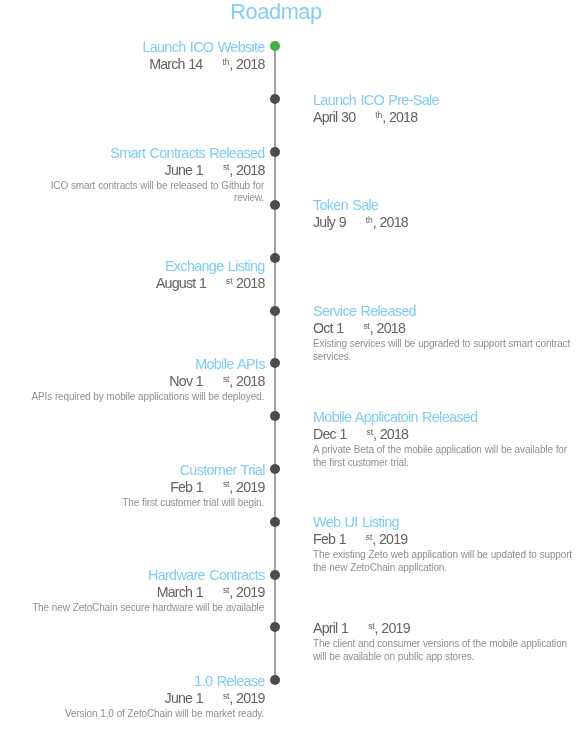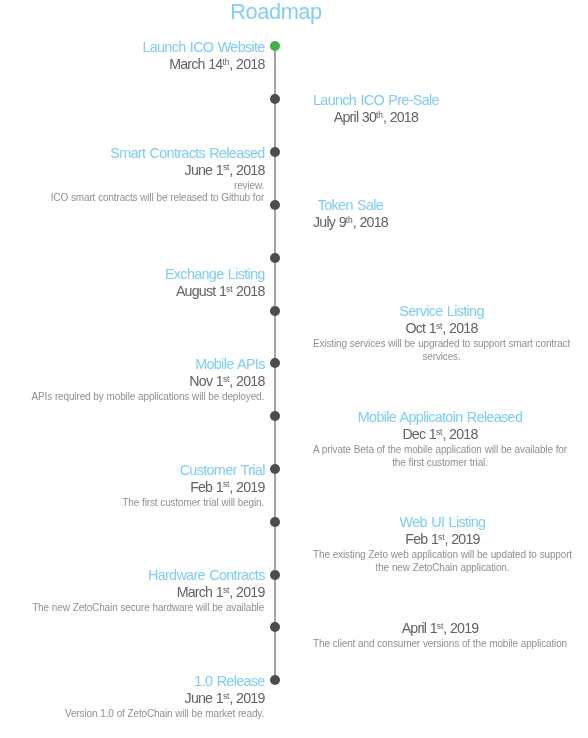--- a/index.html
+++ b/index.html
@@ -74,22 +74,22 @@
     letter-spacing: -0.14px;
     word-spacing: 0.25px;
     color: #909092;
     line-height: 12.8px;
     white-space: nowrap;
   }
   .item.left { right: 352px; text-align: right; }
   .item.left .title { margin-right: -0.68px; text-align: right; }
   .item.left .date { margin-right: -0.5px; }
   .item.left .desc { margin-right: -0.14px; }
-  .item.right { left: 313px; text-align: center; }
-  sup { font-size: 0.60em; vertical-align: baseline; position: relative; top: -4.2px; letter-spacing: -0.1px; }
+  .item.right { left: 313px; text-align: left; }
+  sup { font-size: 0.60em; vertical-align: baseline; position: relative; top: -4.2px; letter-spacing: -0.1px; margin-left: 20px; }
 </style>
 </head>
 <body>
 
 <div class="page">
   <div class="page-title">Roadmap</div>
   <div class="spine" style="top:46px;height:633.84px"></div>
   <div id="timeline">
     <div class="dot start" style="top:41.40px"></div>
     <div class="item left" style="top:39.00px">
@@ -99,37 +99,37 @@
     <div class="dot" style="top:94.22px"></div>
     <div class="item right" style="top:91.82px">
       <div class="title">Launch ICO Pre-Sale</div>
       <div class="date"><span>April 30</span><sup>th</sup><span>, 2018</span></div>
     </div>
     <div class="dot" style="top:147.04px"></div>
     <div class="item left" style="top:144.64px">
       <div class="title">Smart Contracts Released</div>
       <div class="date"><span>June 1</span><sup>st</sup><span>, 2018</span></div>
       <div class="desc">
+        <div>ICO smart contracts will be released to Github for</div>
         <div>review.</div>
-        <div>ICO smart contracts will be released to Github for</div>
       </div>
     </div>
     <div class="dot" style="top:199.86px"></div>
     <div class="item right" style="top:197.46px">
       <div class="title">Token Sale</div>
       <div class="date"><span>July 9</span><sup>th</sup><span>, 2018</span></div>
     </div>
     <div class="dot" style="top:252.68px"></div>
-    <div class="item left" style="top:266px">
+    <div class="item left" style="top:258px">
       <div class="title">Exchange Listing</div>
       <div class="date"><span>August 1</span><sup>st</sup><span> 2018</span></div>
     </div>
     <div class="dot" style="top:305.50px"></div>
     <div class="item right" style="top:303.10px">
-      <div class="title">Service Listing</div>
+      <div class="title">Service Released</div>
       <div class="date"><span>Oct 1</span><sup>st</sup><span>, 2018</span></div>
       <div class="desc">
         <div>Existing services will be upgraded to support smart contract</div>
         <div>services.</div>
       </div>
     </div>
     <div class="dot" style="top:358.32px"></div>
     <div class="item left" style="top:355.92px">
       <div class="title">Mobile APIs</div>
       <div class="date"><span>Nov 1</span><sup>st</sup><span>, 2018</span></div>
@@ -169,20 +169,21 @@
       <div class="date"><span>March 1</span><sup>st</sup><span>, 2019</span></div>
       <div class="desc">
         <div>The new ZetoChain secure hardware will be available</div>
       </div>
     </div>
     <div class="dot" style="top:622.42px"></div>
     <div class="item right" style="top:620.02px">
       <div class="date"><span>April 1</span><sup>st</sup><span>, 2019</span></div>
       <div class="desc">
         <div>The client and consumer versions of the mobile application</div>
+        <div>will be available on public app stores.</div>
       </div>
     </div>
     <div class="dot" style="top:675.24px"></div>
     <div class="item left" style="top:672.84px">
       <div class="title">1.0 Release</div>
       <div class="date"><span>June 1</span><sup>st</sup><span>, 2019</span></div>
       <div class="desc">
         <div>Version 1.0 of ZetoChain will be market ready.</div>
       </div>
     </div>

